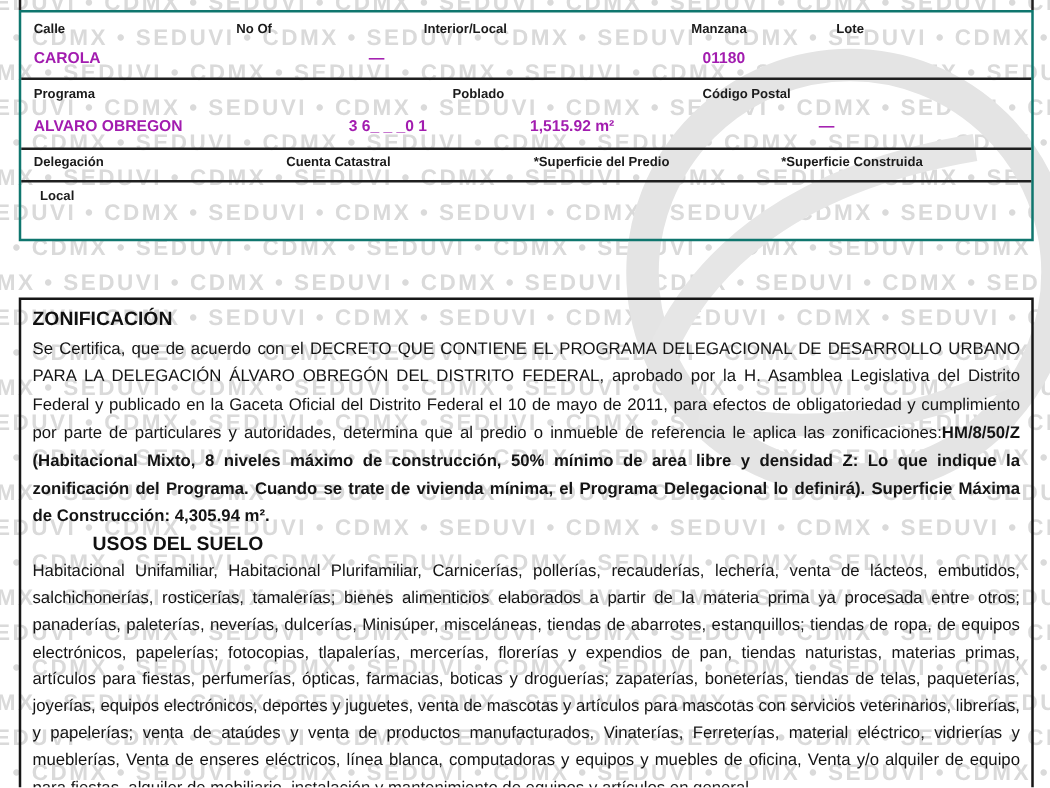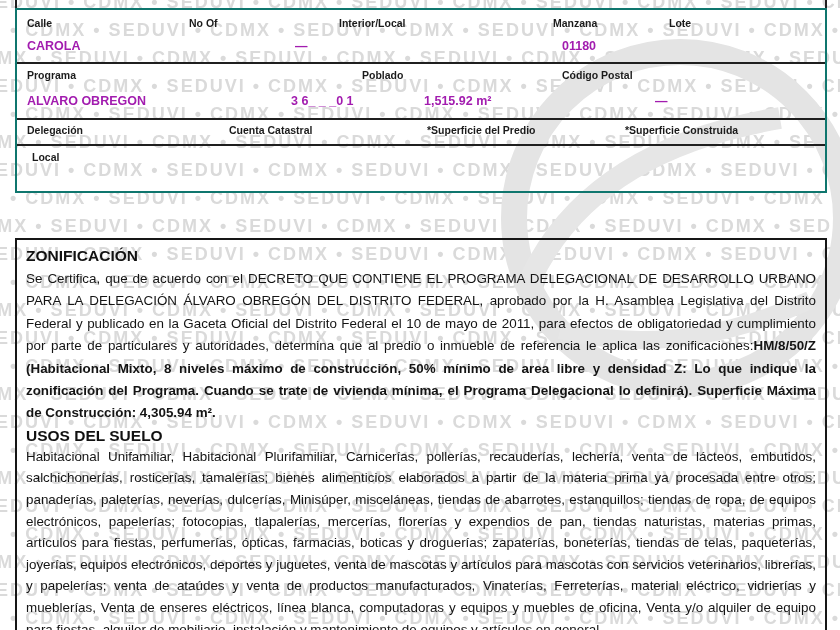--- a/index.html
+++ b/index.html
@@ -37,21 +37,21 @@
   #zon-box{
     position:absolute;left:15px;top:238px;width:812px;height:500px;
     border:2px solid #161616;box-sizing:border-box;padding:4px 9px 0 9px;
     z-index:2;background:transparent;
   }
   .sec-title{font-size:15.5px;font-weight:bold;margin:3px 0 3px 0;color:#111;}
   #zon-text{
     font-size:13.4px;line-height:22.4px;text-align:justify;color:#141414;margin:0 0 1px 0;
   }
   #zon-text .bold{font-weight:bold;}
-  #usos-title{margin-top:2px;margin-bottom:1px;}
+  #usos-title{margin-top:2px;margin-bottom:1px;margin-left:48px;}
   #usos-text{
     font-size:13.4px;line-height:21.6px;text-align:justify;color:#141414;margin:0;
   }
 </style>
 </head>
 <body>
 
 <div id="page">
 
   <div id="wm-layer">
@@ -103,21 +103,21 @@
 
     <div class="fld-value" style="left:10px;top:29px;">CAROLA</div>
     <div class="fld-value" style="left:278px;top:29px;">—</div>
     <div class="fld-value" style="left:545px;top:29px;">01180</div>
 
     <div class="fld-label" style="left:10px;top:59px;">Programa</div>
     <div class="fld-label" style="left:345px;top:59px;">Poblado</div>
     <div class="fld-label" style="left:545px;top:59px;">Código Postal</div>
 
     <div class="fld-value" style="left:10px;top:84px;">ALVARO OBREGON</div>
-    <div class="fld-value" style="left:262px;top:84px;margin-left:12px;">3 6_ _ _0 1</div>
+    <div class="fld-value" style="left:262px;top:84px;">3 6_ _ _0 1</div>
     <div class="fld-value" style="left:407px;top:84px;">1,515.92 m²</div>
     <div class="fld-value" style="left:638px;top:84px;">—</div>
 
     <div class="fld-label" style="left:10px;top:114px;">Delegación</div>
     <div class="fld-label" style="left:212px;top:114px;">Cuenta Catastral</div>
     <div class="fld-label" style="left:410px;top:114px;">*Superficie del Predio</div>
     <div class="fld-label" style="left:608px;top:114px;">*Superficie Construida</div>
 
     <div class="fld-label" style="left:15px;top:141px;">Local</div>
   </div>

